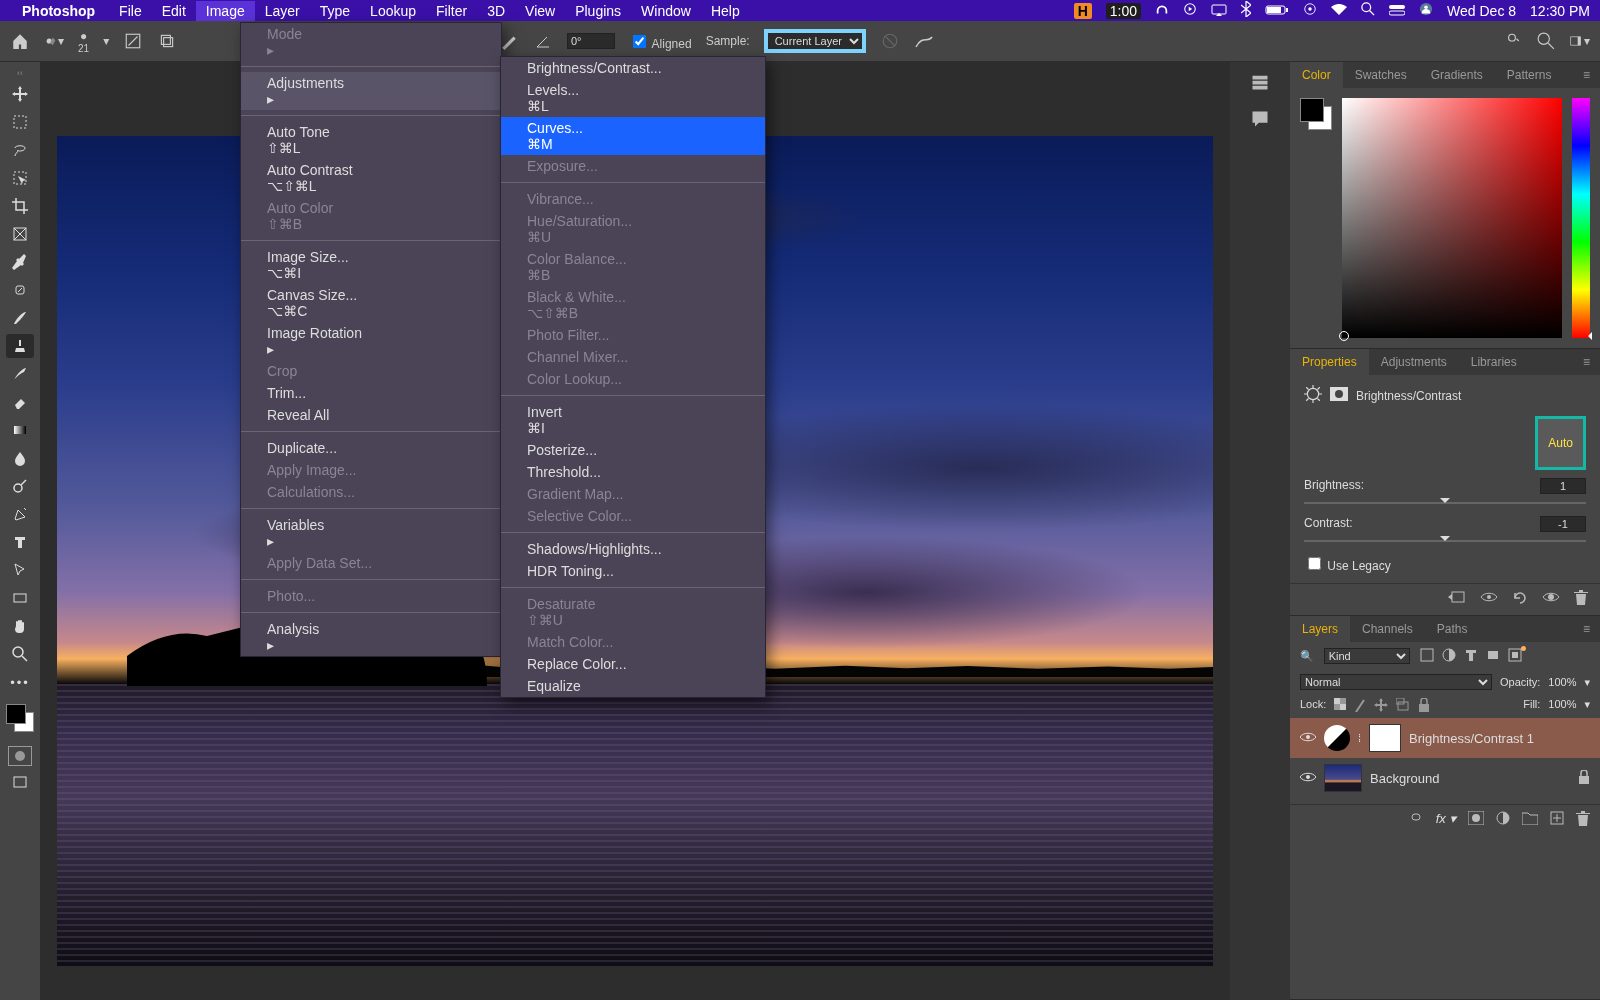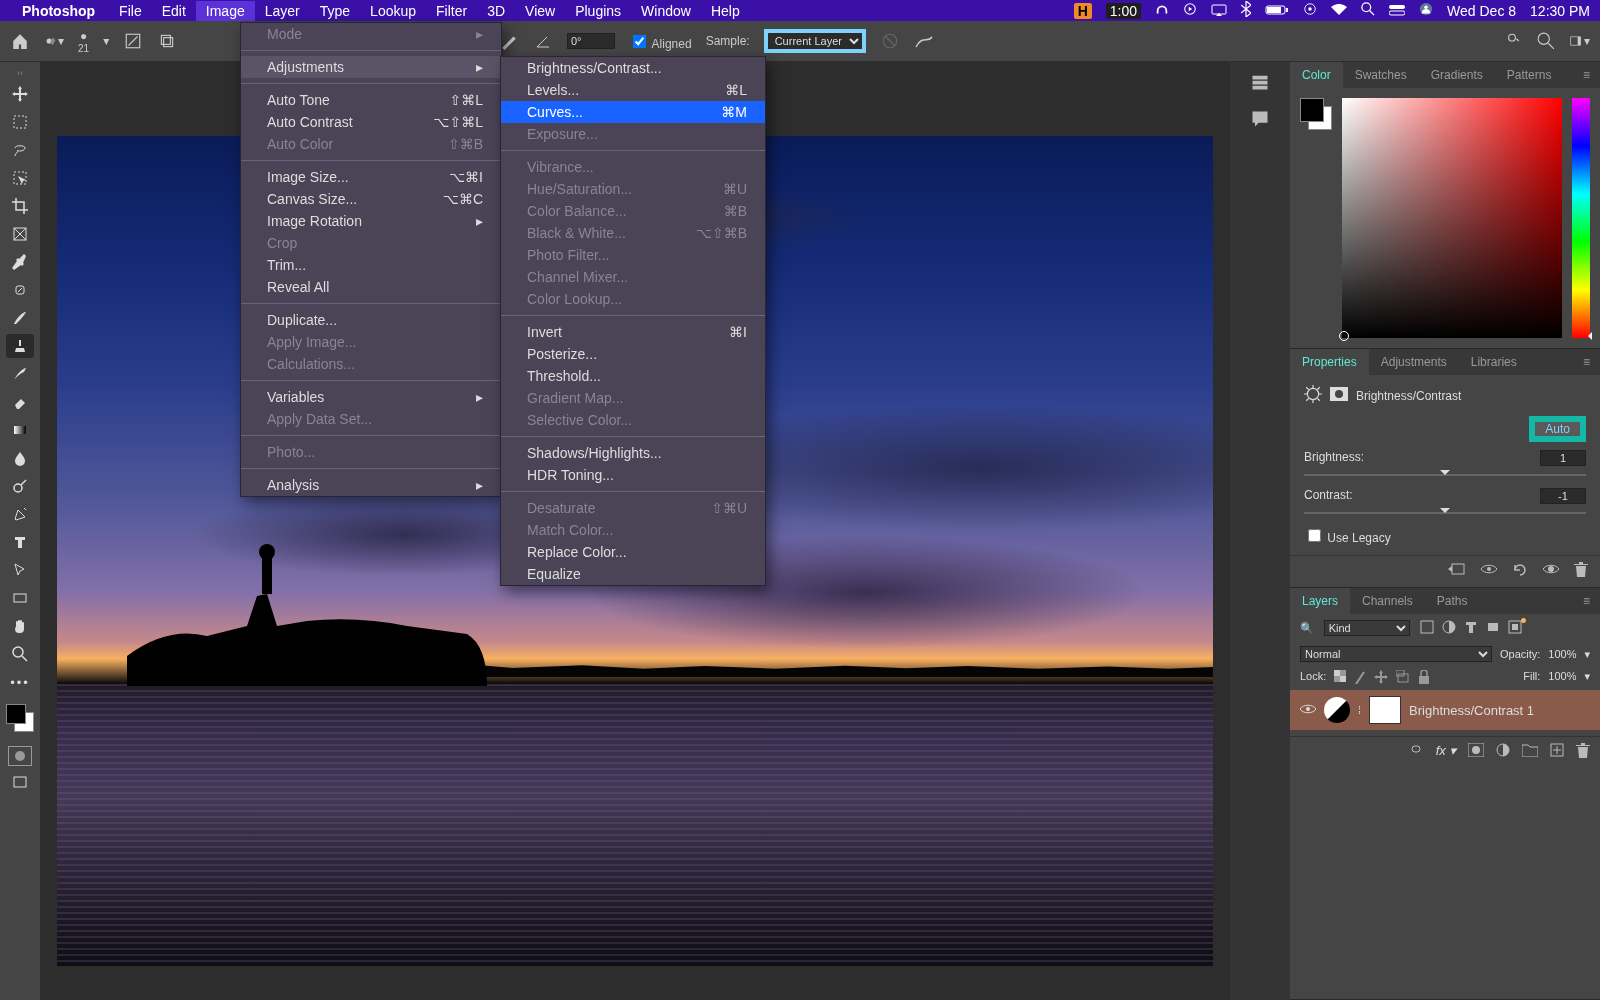--- a/index.html
+++ b/index.html
@@ -50,38 +50,38 @@
      repeating-linear-gradient(180deg, rgba(120,100,150,.25) 0 2px, transparent 2px 6px),
      linear-gradient(to bottom, rgba(80,60,100,.3), rgba(10,10,15,.6));}
 
   .sidepanel{width:60px;background:#343434;display:flex;flex-direction:column;align-items:center;padding-top:10px;gap:14px;}
   .sidepanel svg{fill:#bbb;}
 
   .panels{width:310px;background:#454545;display:flex;flex-direction:column;}
   .panel{border-bottom:1px solid #2a2a2a;}
   .ptabs{display:flex;background:#383838;font-size:12px;}
   .ptab{padding:6px 12px;color:#999;}
-  .ptab.active{background:#454545;color:#5eead4;}
+  .ptab.active{background:#454545;color:#eab308;}
   .ptab.right{margin-left:auto;padding:6px 10px;}
 
   .colorpanel{padding:10px;display:flex;gap:10px;}
   .colorpanel .sw{position:relative;width:32px;height:32px;}
   .colorpanel .sw .fg{position:absolute;width:22px;height:22px;top:0;left:0;background:#000;border:1px solid #888;}
   .colorpanel .sw .bg{position:absolute;width:22px;height:22px;bottom:0;right:0;background:#fff;border:1px solid #888;}
   .colorpanel .grad{flex:1;height:240px;position:relative;background:
      linear-gradient(to bottom, transparent, #000),
      linear-gradient(to right, #fff, #ff0000);}
   .colorpanel .grad .cur{position:absolute;left:-3px;bottom:-3px;width:8px;height:8px;border:1px solid #fff;border-radius:50%;}
   .colorpanel .hue{width:18px;height:240px;background:linear-gradient(to bottom,#ff00ff,#0000ff,#00ffff,#00ff00,#ffff00,#ff0000);position:relative;}
   .colorpanel .hue .tri{position:absolute;right:-2px;bottom:-2px;width:0;height:0;border:4px solid transparent;border-right-color:#fff;}
 
   .propbody{padding:10px 14px;font-size:12px;}
   .propbody .hdr{display:flex;align-items:center;gap:8px;margin-bottom:10px;}
   .propbody .autorow{display:flex;justify-content:flex-end;margin-bottom:8px;}
-  .propbody .autorow button{background:#5a5a5a;border:6px solid #14b8a6;color:#7dd3fc;padding:0 10px;font-size:12px;}
+  .propbody .autorow button{background:#5a5a5a;border:3px solid #14b8a6;color:#fde047;padding:17px 10px;font-size:12px;}
   .propbody .srow{margin-bottom:6px;}
   .propbody .srow .lab{display:flex;justify-content:space-between;}
   .propbody .srow .lab input{width:40px;background:#2b2b2b;border:1px solid #222;color:#ddd;text-align:center;font-size:11px;}
   .propbody .slider{height:14px;position:relative;margin-top:2px;}
   .propbody .slider .track{position:absolute;top:6px;left:0;right:0;height:2px;background:#666;}
   .propbody .slider .thumb{position:absolute;top:2px;left:50%;width:0;height:0;border:5px solid transparent;border-top-color:#ddd;transform:translateX(-50%);}
   .propbody .chk{margin-top:10px;}
   .propfoot{display:flex;justify-content:flex-end;gap:14px;padding:6px 12px;border-top:1px solid #333;}
   .propfoot svg{fill:#bbb;}
 
@@ -103,21 +103,21 @@
   .layerlist .eye{width:16px;}
   .layerlist .thumb{width:36px;height:26px;border:1px solid #333;background:#222;}
   .layerlist .adjthumb{background:linear-gradient(135deg,#fff 49%,#000 51%);border-radius:50%;width:26px;height:26px;}
   .layerlist .mask{width:30px;height:26px;background:#fff;border:1px solid #333;}
   .layerlist .bgthumb{background:linear-gradient(to bottom,#1b2a7a 0%,#4a4a8a 55%,#e09050 62%,#1a1624 70%);}
   .layerlist .lock{margin-left:auto;}
   .layerfoot{display:flex;justify-content:flex-end;gap:12px;padding:6px 10px;border-top:1px solid #333;}
   .layerfoot svg{fill:#bbb;}
 
   .dropdown{position:absolute;background:#4a4456;border:1px solid #2a2438;box-shadow:4px 6px 14px rgba(0,0,0,.5);min-width:260px;z-index:200;font-size:14px;}
-  .dropdown .ditem{display:flex;justify-content:space-between;padding:3px 18px 3px 26px;color:#ddd;}
+  .dropdown .ditem{display:flex;justify-content:space-between;padding:3px 18px 3px 26px;color:#ddd;flex-direction:column;}
   .dropdown .ditem.dis{color:#8a8494;}
   .dropdown .ditem.hov{background:#1a63ff;color:#fff;}
   .dropdown .dsep{height:1px;background:#6a6478;margin:5px 0;}
   .dropdown .arrow{color:inherit;}
   .dd1{left:240px;top:22px;}
   .dd1 .ditem.adj{background:#5a5468;}
   .dd2{left:500px;top:56px;min-width:264px;}
 </style>
 </head>
 <body>
@@ -579,20 +579,32 @@
           <div class="litem sel">
             <span class="eye"><svg width="16" height="12" viewBox="0 0 16 12">
                   <path d="M0 6c3-5 13-5 16 0-3 5-13 5-16 0z" fill="none" stroke="#ddd"></path>
                   <circle cx="8" cy="6" r="2" fill="#ddd"></circle>
                 </svg></span>
             <span class="adjthumb"></span>
             <span style="font-size:11px;color:#ddd;">⁞</span>
             <span class="mask"></span>
             <span>Brightness/Contrast 1</span>
           </div>
+          <div class="litem">
+            <span class="eye"><svg width="16" height="12" viewBox="0 0 16 12">
+                  <path d="M0 6c3-5 13-5 16 0-3 5-13 5-16 0z" fill="none" stroke="#ddd"></path>
+                  <circle cx="8" cy="6" r="2" fill="#ddd"></circle>
+                </svg></span>
+            <span class="thumb bgthumb"></span>
+            <span>Background</span>
+            <span class="lock"><svg width="12" height="14" viewBox="0 0 12 14">
+                  <rect x="1" y="6" width="10" height="8" fill="#bbb"></rect>
+                  <path d="M3 6V3a3 3 0 016 0v3" fill="none" stroke="#bbb" stroke-width="1.5"></path>
+                </svg></span>
+          </div>
         </div>
       </div>
       <div class="layerfoot">
         <span><svg width="16" height="12" viewBox="0 0 16 12">
               <path d="M4 6a3 3 0 013-3h2a3 3 0 010 6H7a3 3 0 01-3-3z" fill="none" stroke="#bbb"></path>
             </svg></span>
         <span style="font-style:italic;">fx ▾</span>
         <span><svg width="16" height="14" viewBox="0 0 16 14">
               <rect x="0" y="0" width="16" height="14" fill="none" stroke="#bbb"></rect>
               <circle cx="8" cy="7" r="4" fill="#bbb"></circle>

